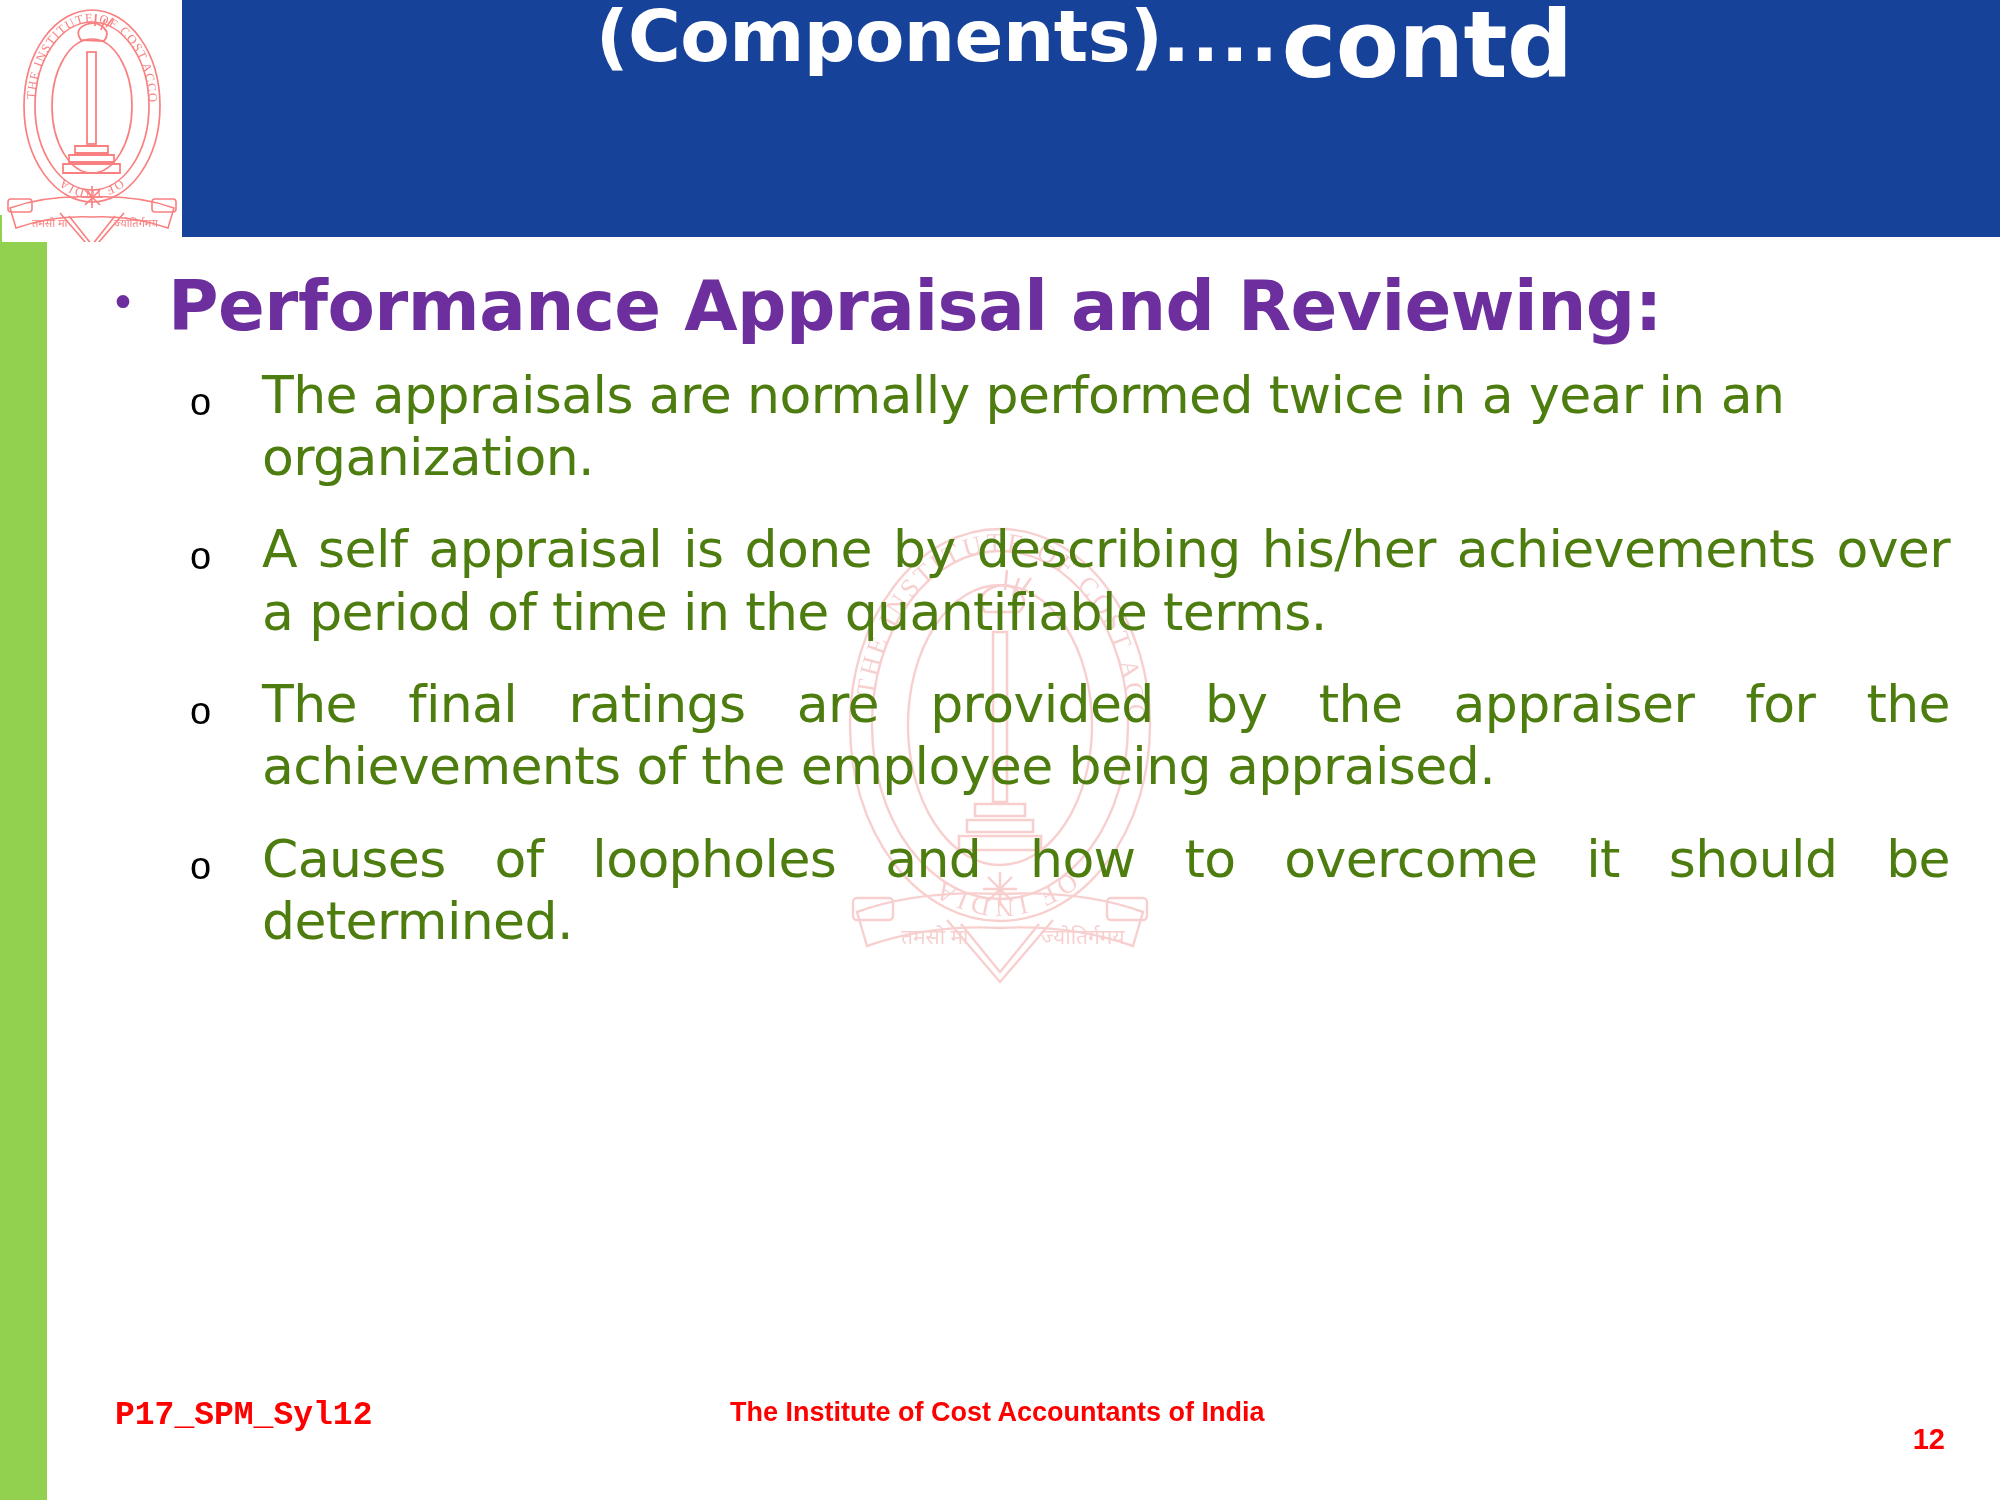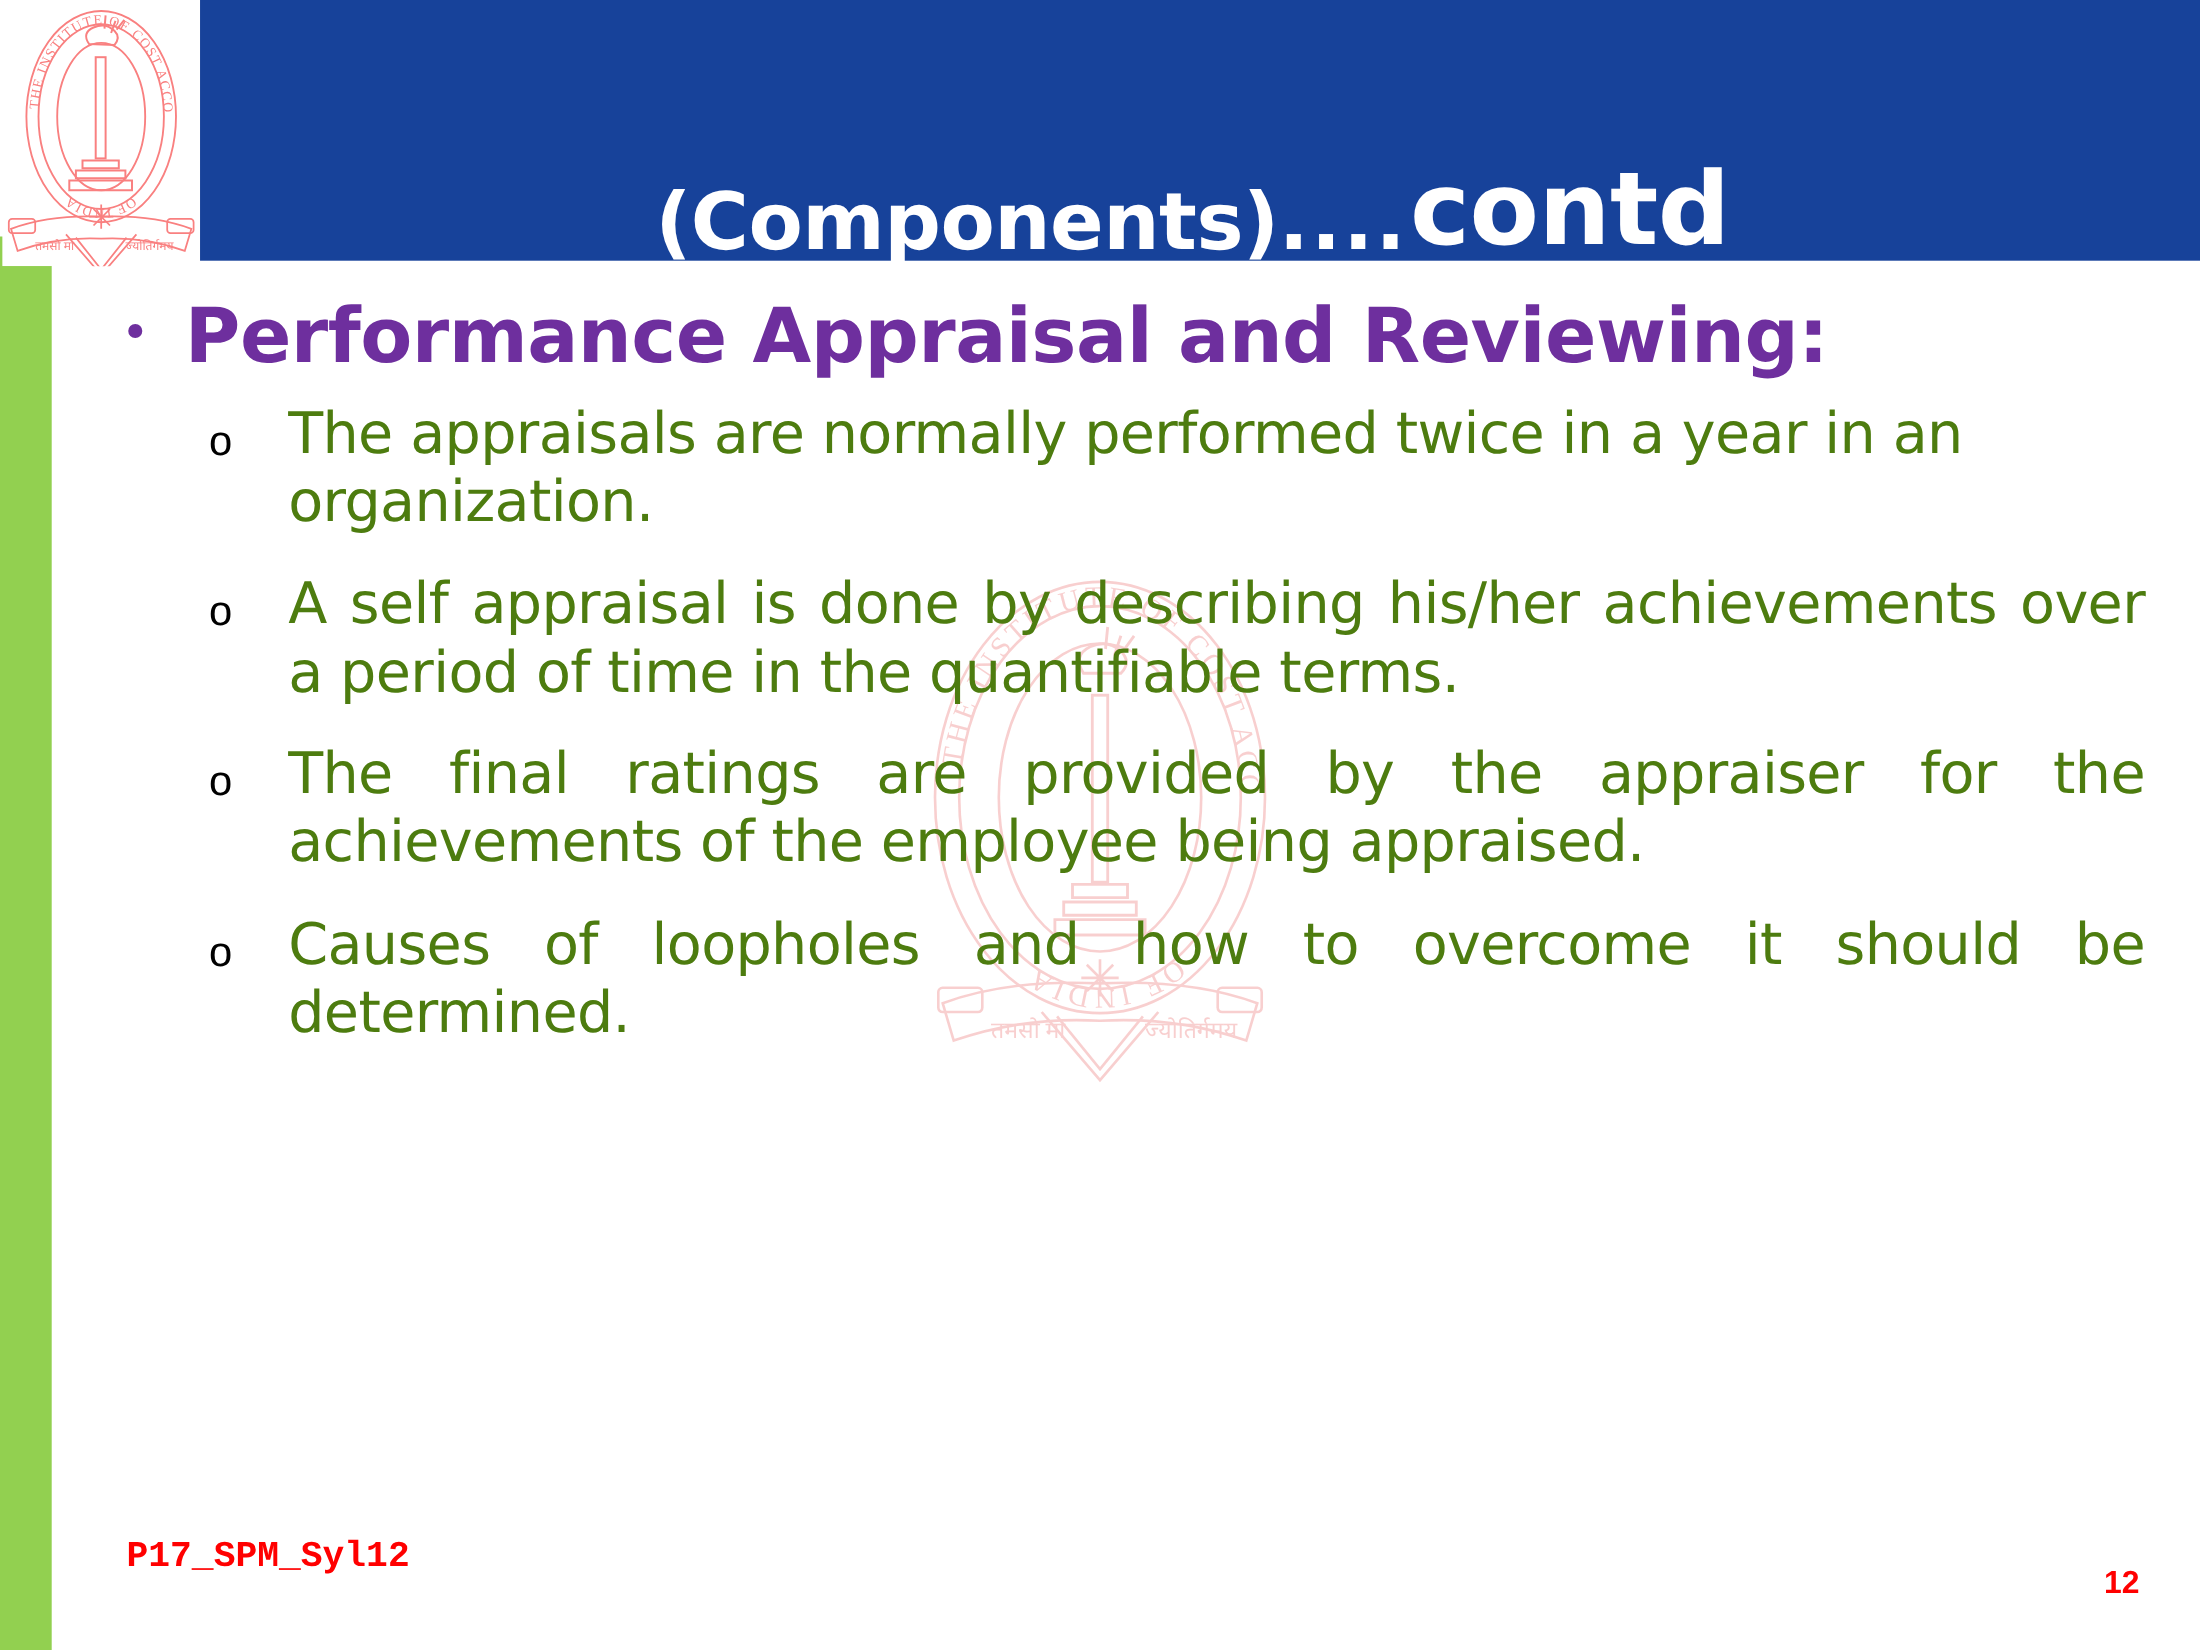--- a/index.html
+++ b/index.html
@@ -32,21 +32,21 @@
     background: #17429A;
     z-index: 2;
   }
   .header-title {
     position: absolute;
     left: 0;
     top: 0;
     width: 100%;
     height: 237px;
     display: flex;
-    align-items: flex-end;
+    align-items: flex-start;
     justify-content: center;
     color: #ffffff;
     white-space: nowrap;
     letter-spacing: -0.5px;
   }
   .title-main {
     font-size: 72px;
     font-weight: 600;
     line-height: 1;
     font-family: "DejaVu Sans", sans-serif;
@@ -329,16 +329,17 @@
       <div class="sub-row">
         <span class="sub-marker">o</span>
         <span class="sub-text">Causes of loopholes and how to overcome it should be determined.</span>
       </div>
 
     </div>
   </div>
 
   <div class="footer">
     <span class="footer-left">P17_SPM_Syl12</span>
+    <span class="footer-center">The Institute of Cost Accountants of India</span>
     <span class="footer-page">12</span>
   </div>
 
 </div>
 
 </body></html>

